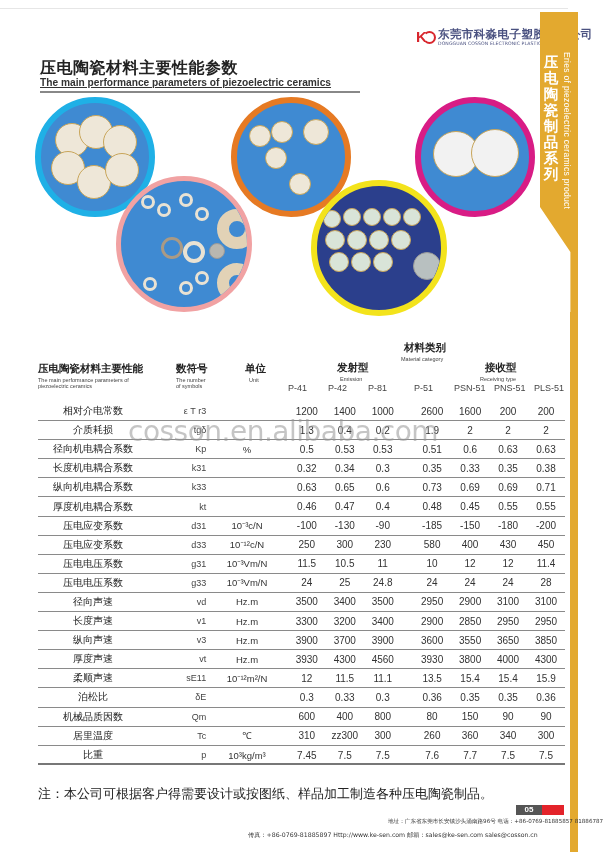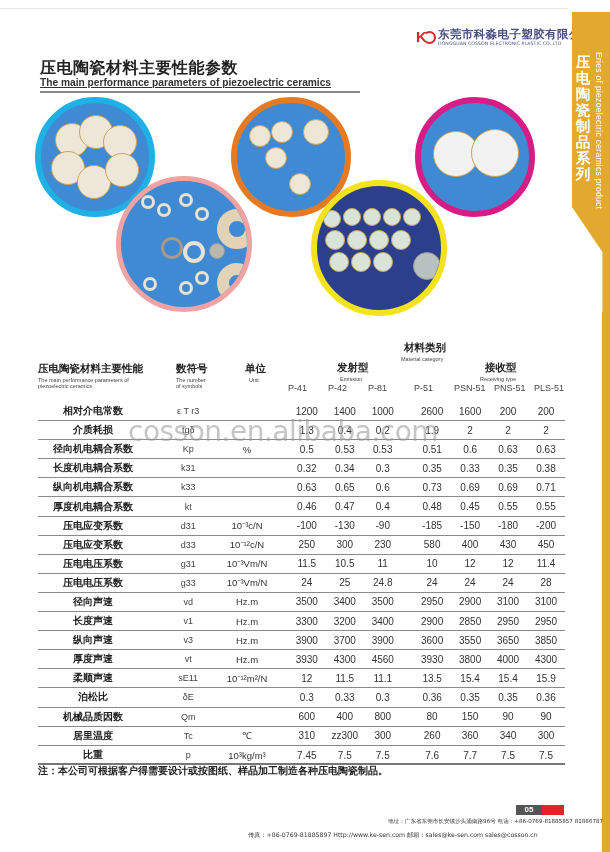--- a/index.html
+++ b/index.html
@@ -15,21 +15,21 @@
   .header { position: absolute; left: 416px; top: 24px; height: 26px; display: flex; align-items: center; }
   .logo-mark { width: 18px; height: 18px; position: relative; margin-right: 4px; }
   .logo-mark .k { position: absolute; left: 0; top: 1px; color: #d8262d; font-weight: bold; font-size: 15px; line-height: 15px; font-family: "Liberation Sans", sans-serif; }
   .logo-mark .arc { position: absolute; left: 7px; top: 3px; width: 9px; height: 9px; border: 2px solid #d8262d; border-radius: 50%; border-left-color: transparent; }
   .company { display: flex; flex-direction: column; }
   .company .cn { font-size: 11.5px; font-weight: bold; color: #4a5180; letter-spacing: 0.4px; line-height: 13px; }
   .company .en { font-size: 4.6px; color: #4a5180; letter-spacing: 0.1px; line-height: 6px; }
 
   
   .side-tab {
-    position: absolute; left: 572px; top: 0; width: 38px; height: 852px;
+    position: absolute; left: 540px; top: 0; width: 38px; height: 852px;
   }
   .side-tab .band {
     position: absolute; left: 0; top: 12px; width: 38px; height: 300px;
     background: #e3a92f;
     clip-path: polygon(0 0, 100% 0, 100% 100%, 80% 100%, 80% 80%, 0 65%);
   }
   .side-tab .lower { position: absolute; left: 30px; top: 312px; width: 8px; height: 540px; background: #e3a92f; }
   .side-tab .cn {
     position: absolute; left: 3px; top: 54px; width: 16px;
     color: #fff; font-size: 14.5px; line-height: 16px; font-weight: bold; text-align: center;
@@ -59,29 +59,29 @@
   
   .thead { position: absolute; left: 0; top: 0; }
   .h-label-cn { position: absolute; font-size: 10.5px; font-weight: bold; color: #222; white-space: nowrap; text-align: right; }
   .h-label-en { position: absolute; font-size: 5.5px; color: #444; line-height: 6.5px; white-space: nowrap; font-family: "Liberation Sans", sans-serif; }
   .col-head { position: absolute; top: 383px; font-size: 9px; color: #444; width: 40px; font-family: "Liberation Sans", sans-serif; white-space: nowrap; }
 
   .table { position: absolute; left: 38px; top: 402px; width: 527px; }
   .row { position: relative; height: 19.1px; display: flex; align-items: center; border-bottom: 1.3px solid #8a8a8a; box-sizing: border-box; }
   .row:last-child { border-bottom: none; }
   .cell { font-size: 10px; color: #333; text-align: center; white-space: nowrap; font-family: "Liberation Sans", sans-serif; }
-  .c-name { width: 116px; font-size: 10px; font-weight: bold; color: #222; font-family: "DejaVu Sans", sans-serif; }
-  .c-sym { width: 60px; font-size: 9px; color: #444; text-align: center; padding-left: 22px; box-sizing: border-box; }
+  .c-name { width: 116px; font-size: 10px; font-weight: normal; color: #222; font-family: "DejaVu Sans", sans-serif; }
+  .c-sym { width: 60px; font-size: 9px; color: #444; text-align: right; padding-left: 22px; box-sizing: border-box; }
   .c-unit { width: 86px; font-size: 9.5px; }
   .c-v { width: 40px; font-size: 10px; }
   .gap { width: 12px; }
 
   .watermark { position: absolute; left: 128px; top: 415px; font-size: 28px; color: rgba(150,150,150,0.55); font-family: "DejaVu Sans", sans-serif; letter-spacing: -0.5px; pointer-events: none; white-space: nowrap; }
 
-  .note { position: absolute; left: 38px; top: 764px; font-size: 10px; font-weight: bold; color: #222; white-space: nowrap; }
+  .note { position: absolute; left: 38px; top: 785px; font-size: 13px; font-weight: normal; color: #222; white-space: nowrap; }
   .note-rule { position: absolute; left: 38px; top: 763px; width: 527px; height: 1.5px; background: #777; }
 
   .page-num { position: absolute; left: 516px; top: 805px; width: 48px; height: 10px; display: flex; }
   .page-num .dark { width: 26px; background: #555; color: #fff; font-size: 8px; font-weight: bold; text-align: center; line-height: 10px; font-family: "Liberation Sans", sans-serif; }
   .page-num .red { width: 22px; background: #e3232a; }
 
   .footer-line { position: absolute; font-size: 6px; color: #333; white-space: nowrap; font-family: "DejaVu Sans", sans-serif; }
 </style>
 </head>
 <body>

